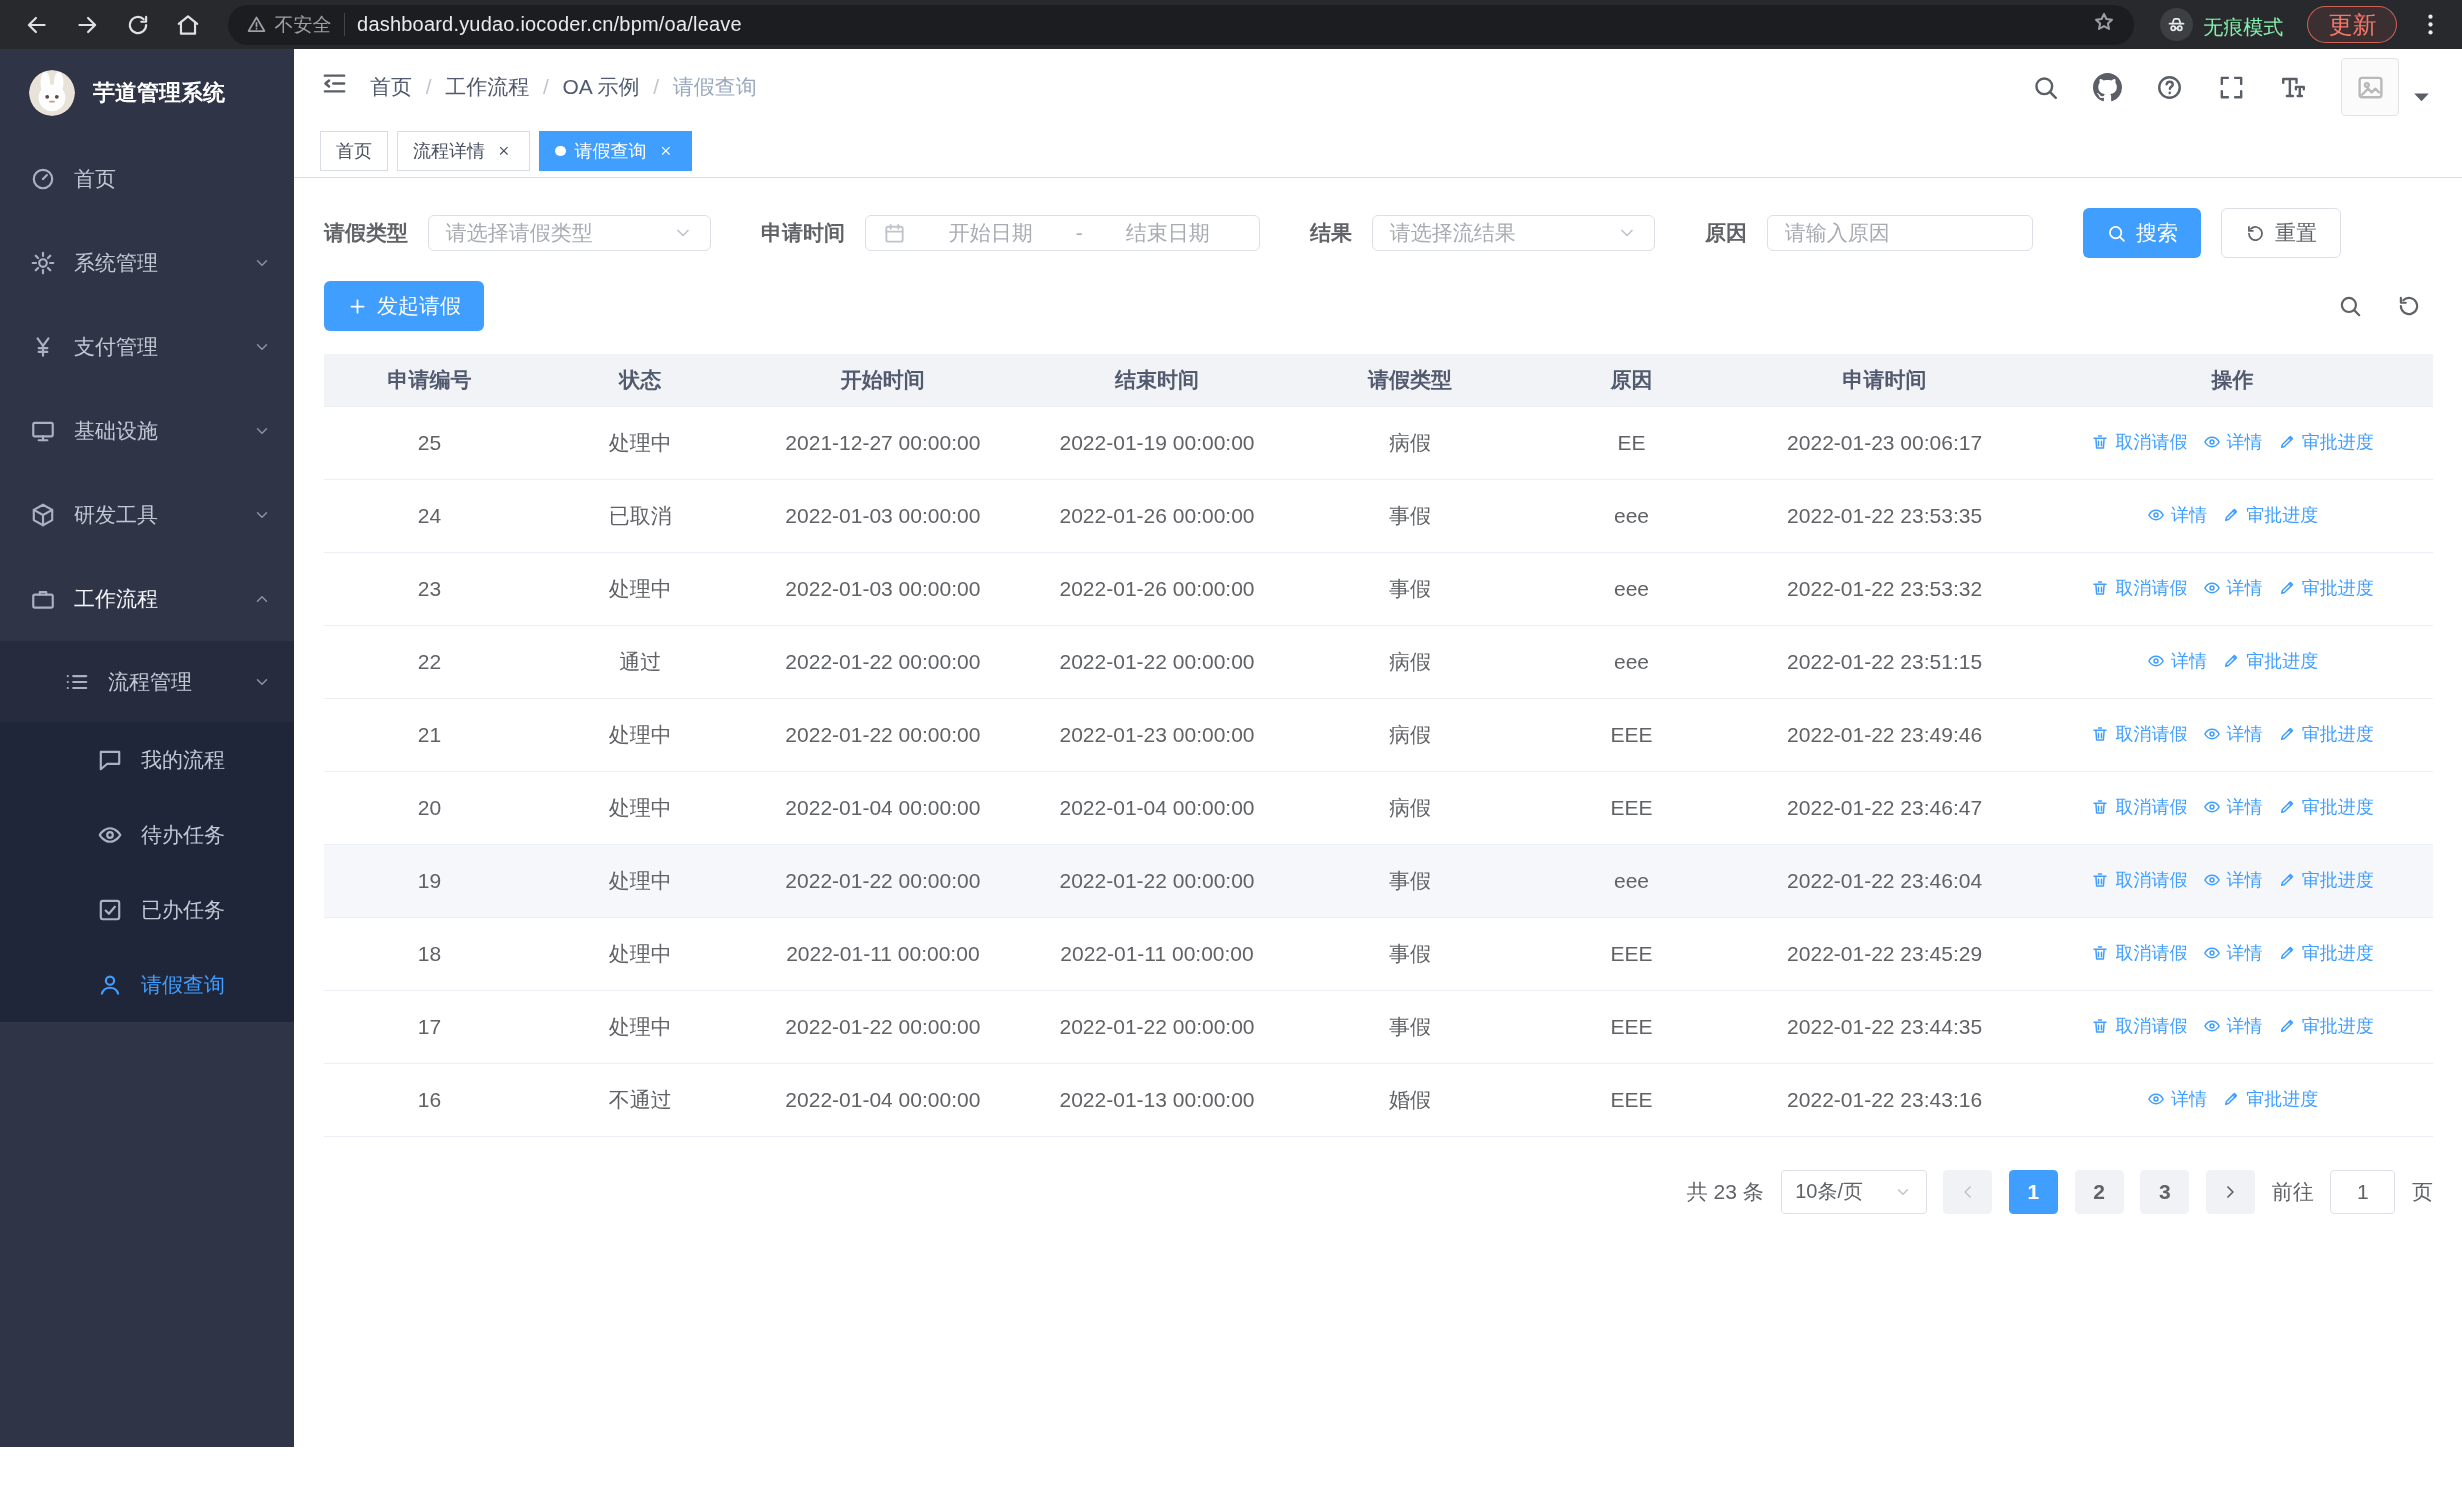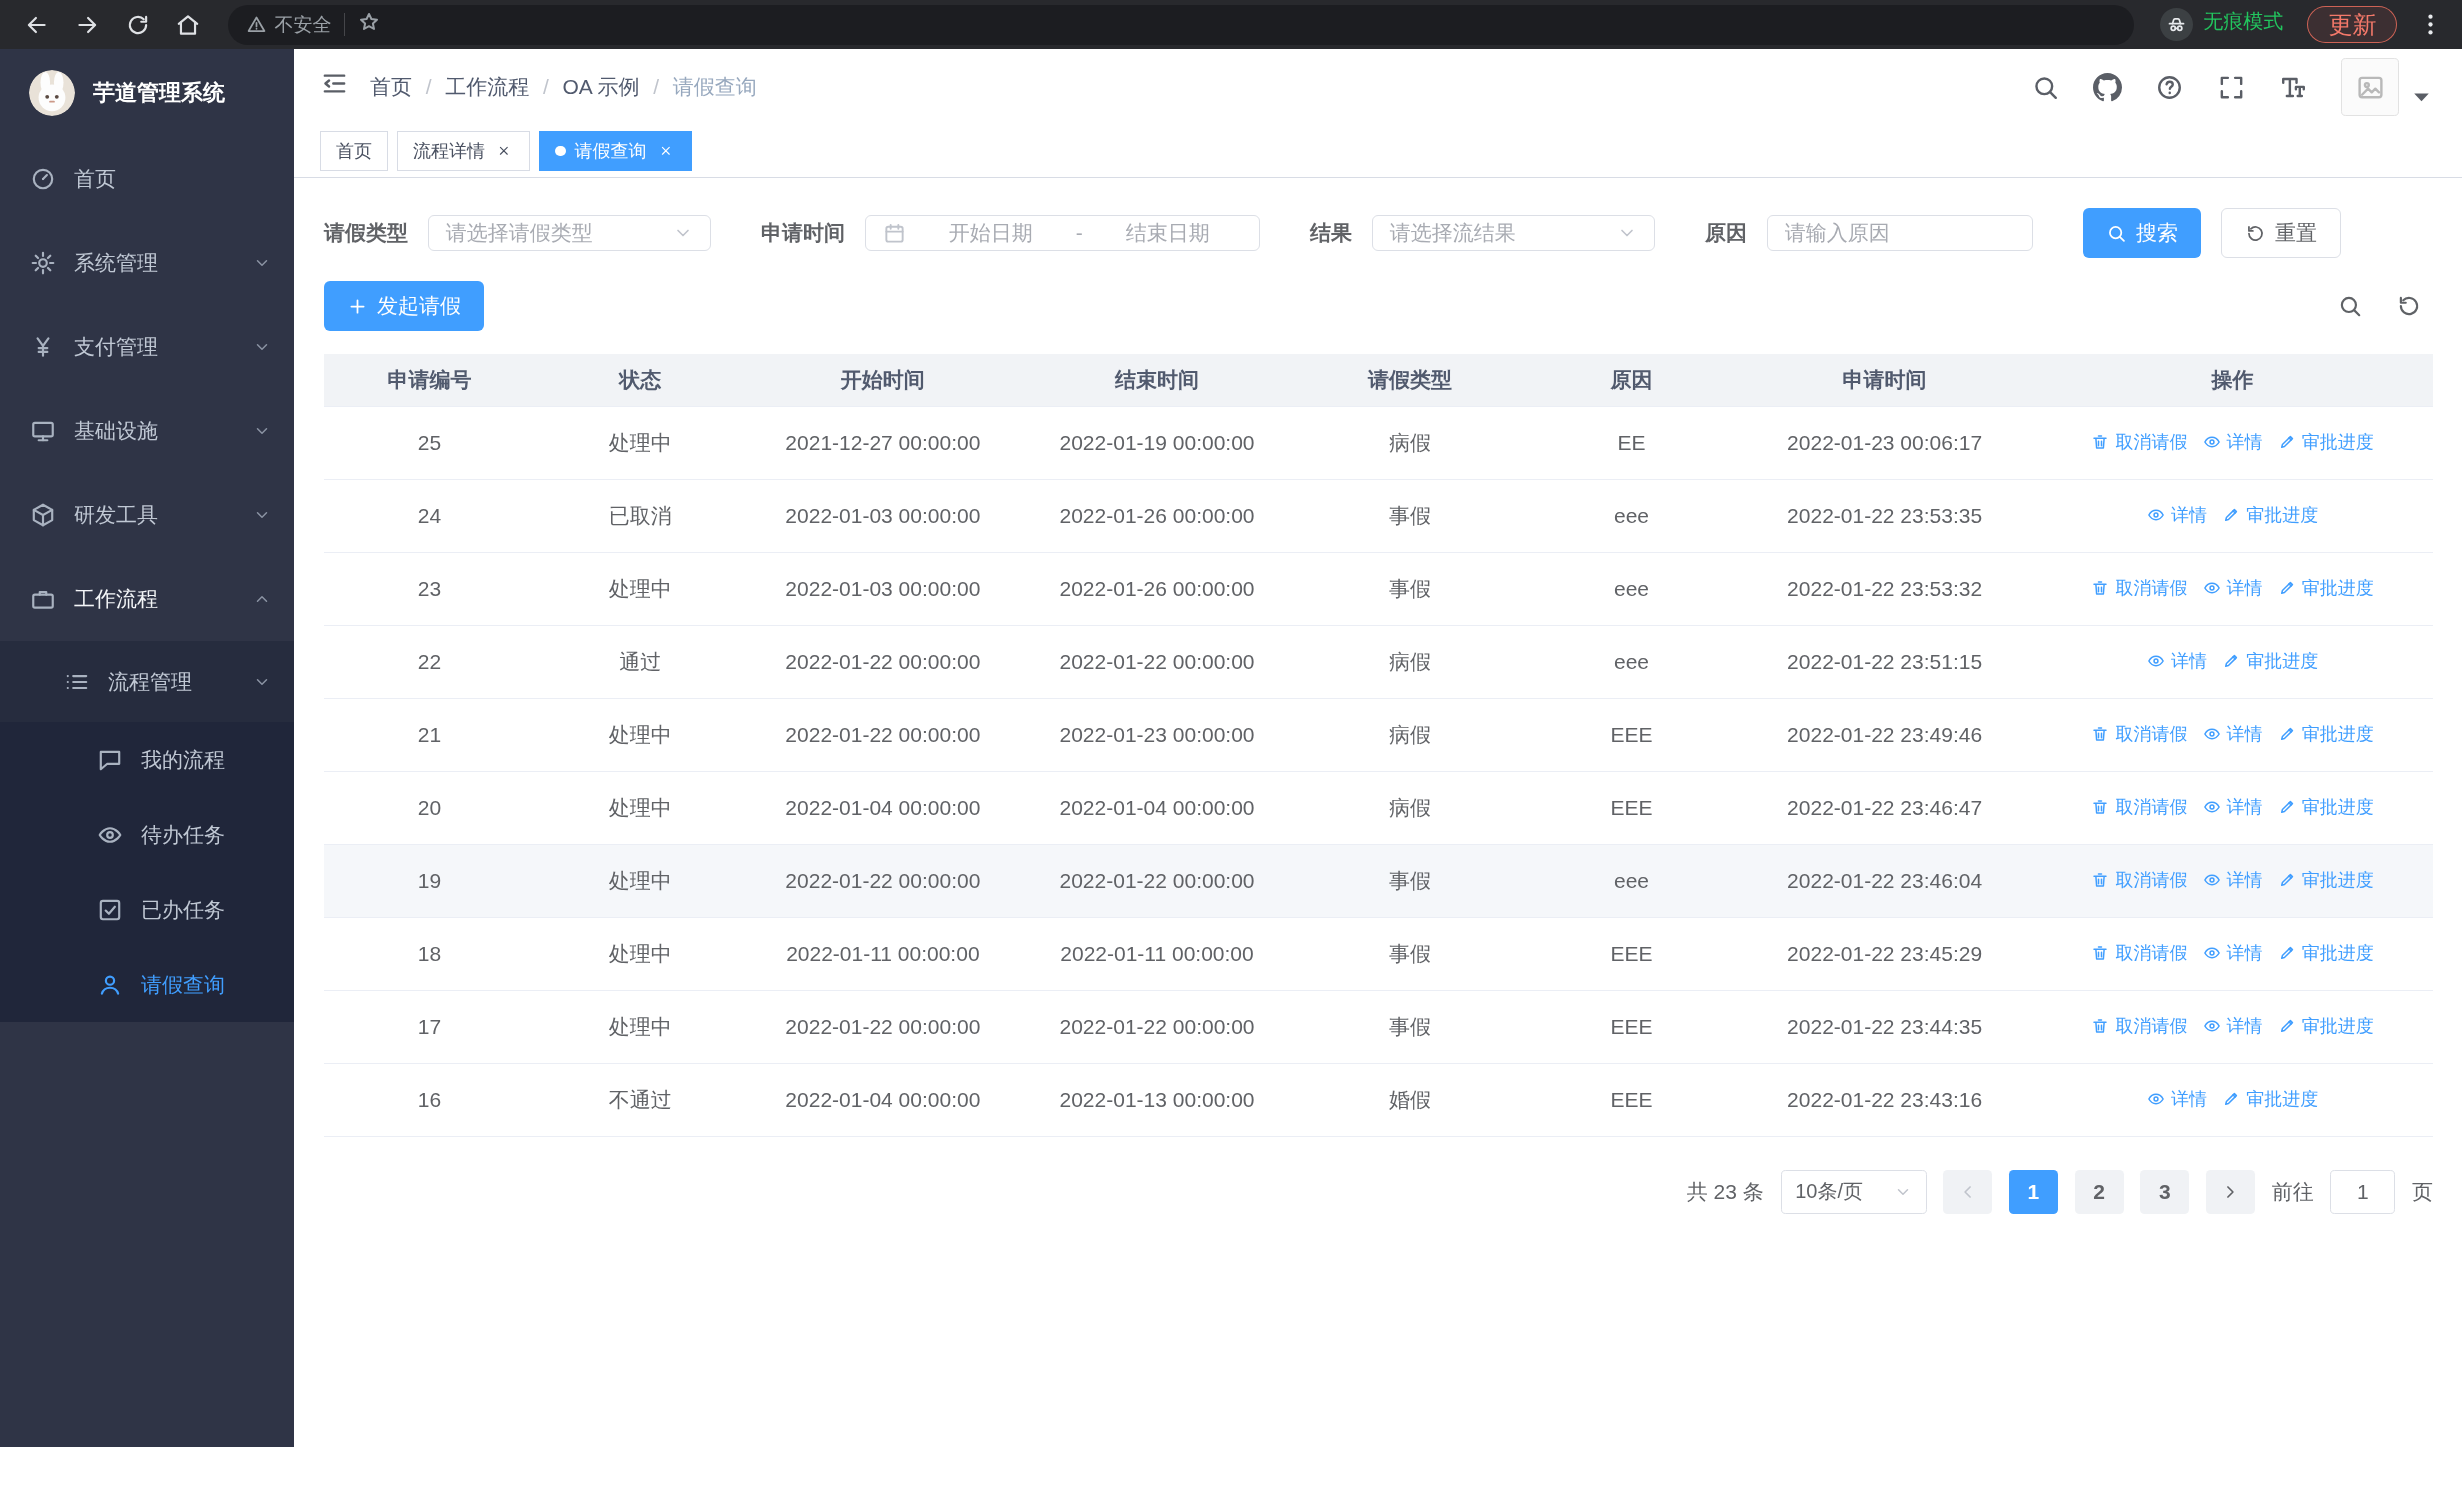--- a/index.html
+++ b/index.html
@@ -13,21 +13,21 @@
     display:flex;align-items:center;padding:0 15px;gap:7.6px;color:#e8eaed}
   .nav-btn{width:43px;height:43px;border-radius:50%;display:flex;align-items:center;
     justify-content:center;font-size:26px;color:#dfe1e5;cursor:pointer}
   .url-pill{flex:1;height:40px;background:#1c1d21;border-radius:20px;display:flex;
     align-items:center;padding:0 18px;gap:12px;margin:0 10.6px;font-size:20px}
   .url-sec{display:flex;align-items:center;gap:7.6px;color:#9aa0a6;font-size:19px}
   .url-sec .icon{font-size:21px}
   .url-divider{width:1.5px;height:23px;background:#45464a}
   .url-text{flex:1;color:#e8eaed;letter-spacing:0.2px}
   .star-btn{font-size:24px;color:#9aa0a6;cursor:pointer}
-  .incog{display:flex;align-items:flex-start;gap:10.6px;font-size:20px;color:#22c55e;margin:0 7.6px;white-space:nowrap}
+  .incog{display:flex;align-items:flex-end;gap:10.6px;font-size:20px;color:#86efac;margin:0 7.6px;white-space:nowrap}
   .incog-circle{width:33px;height:33px;border-radius:50%;background:#3c4043;display:flex;
     align-items:center;justify-content:center;font-size:21px;color:#e8eaed}
   .update-pill{height:37px;padding:0 20px;border-radius:20px;border:1.5px solid rgba(243,111,94,.8);
     background:rgba(243,111,94,.10);color:#f4796a;font-size:24px;display:flex;align-items:center;
     margin:0 9px;cursor:pointer;white-space:nowrap}
   .dots-btn{font-size:27px;color:#e8eaed;cursor:pointer;width:33px;height:33px;display:flex;
     align-items:center;justify-content:center}
 
   
   .sidebar{position:absolute;top:49px;left:0;width:294px;height:1398px;background:#2f3446;overflow:hidden}
@@ -157,20 +157,21 @@
       <span class="icon">
           <svg viewBox="0 0 24 24" fill="none" stroke="currentColor" stroke-width="2" stroke-linecap="round" stroke-linejoin="round">
             <path d="M12 4 21 19.5H3z"></path>
             <path d="M12 10v4.2"></path>
             <path d="M12 16.8v.1"></path>
           </svg>
         </span>
       <span>不安全</span>
     </span>
     <span class="url-divider"></span>
+    <span class="url-text">dashboard.yudao.iocoder.cn/bpm/oa/leave</span>
     <span class="star-btn"><span class="icon">
           <svg viewBox="0 0 24 24" fill="none" stroke="currentColor" stroke-width="2" stroke-linecap="round" stroke-linejoin="round">
             <path d="m12 4 2.4 5 5.6.7-4.1 3.8 1.1 5.5-5-2.8-5 2.8 1.1-5.5L4 9.7 9.6 9z"></path>
           </svg>
         </span></span>
   </div>
 
   <div class="incog">
     <span class="incog-circle">
         <span class="icon">

